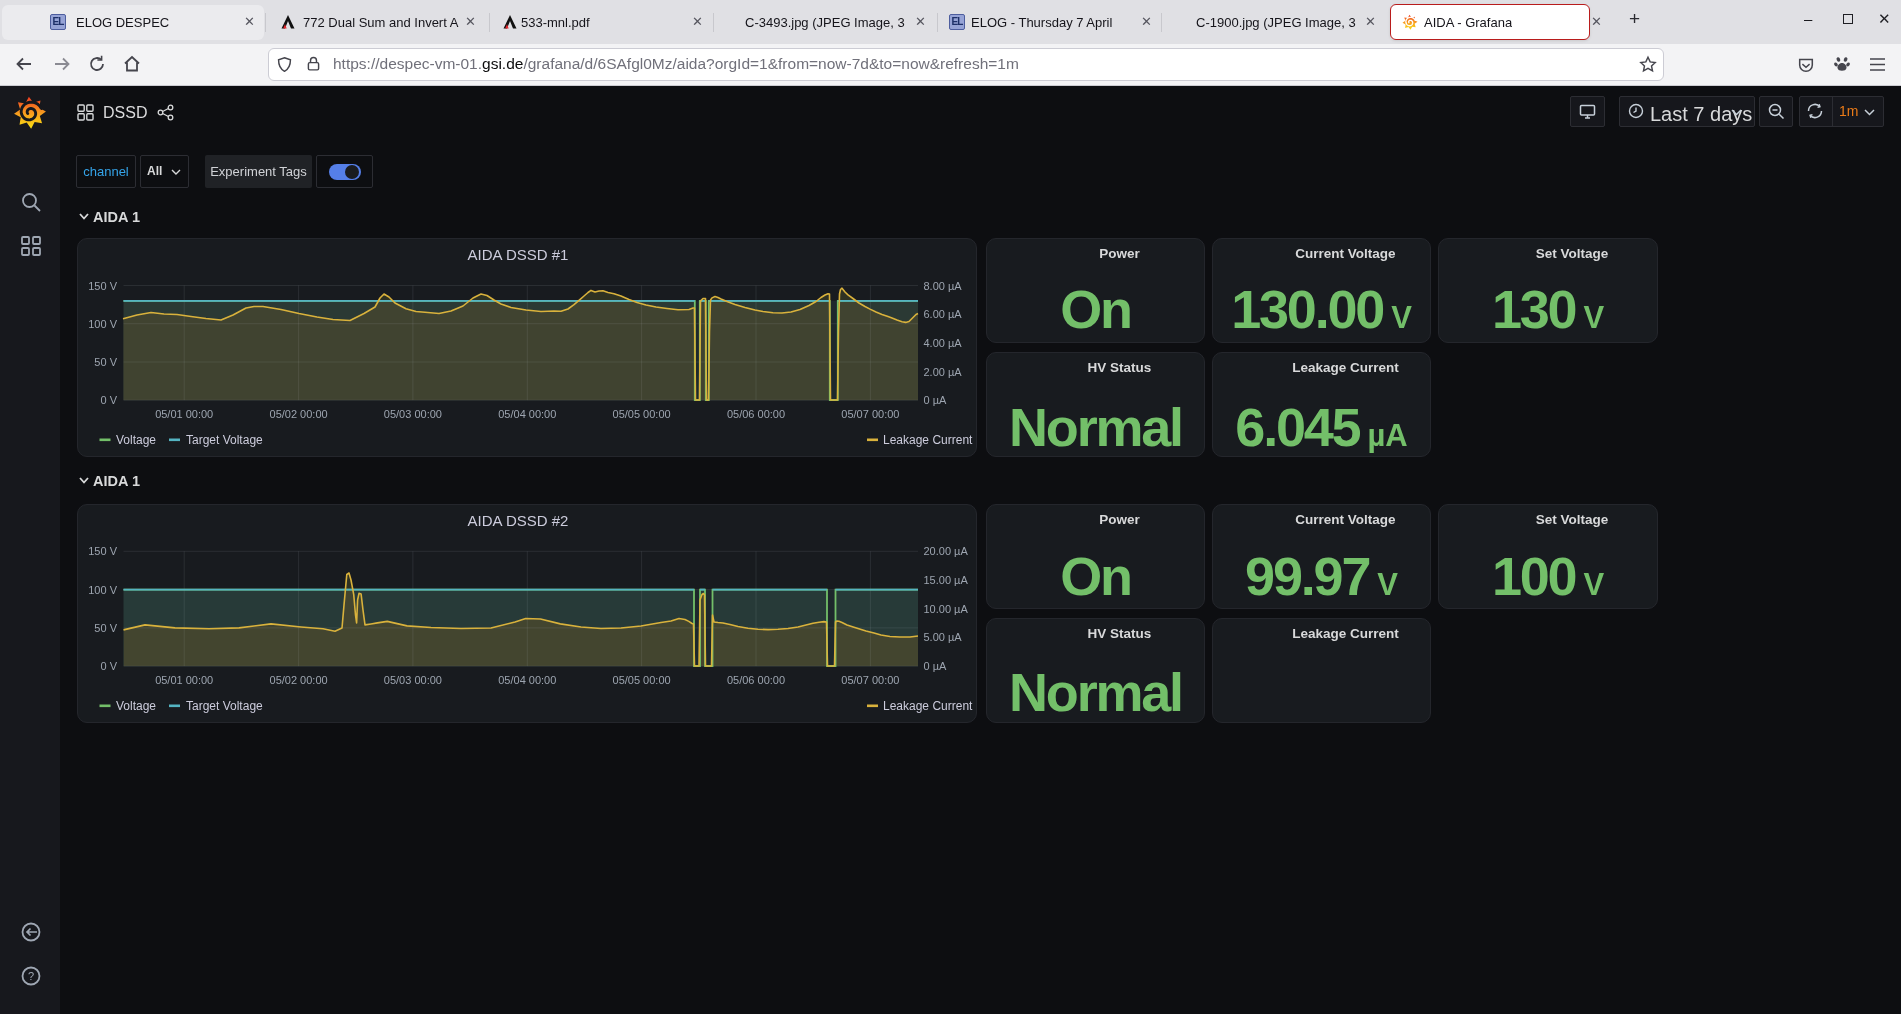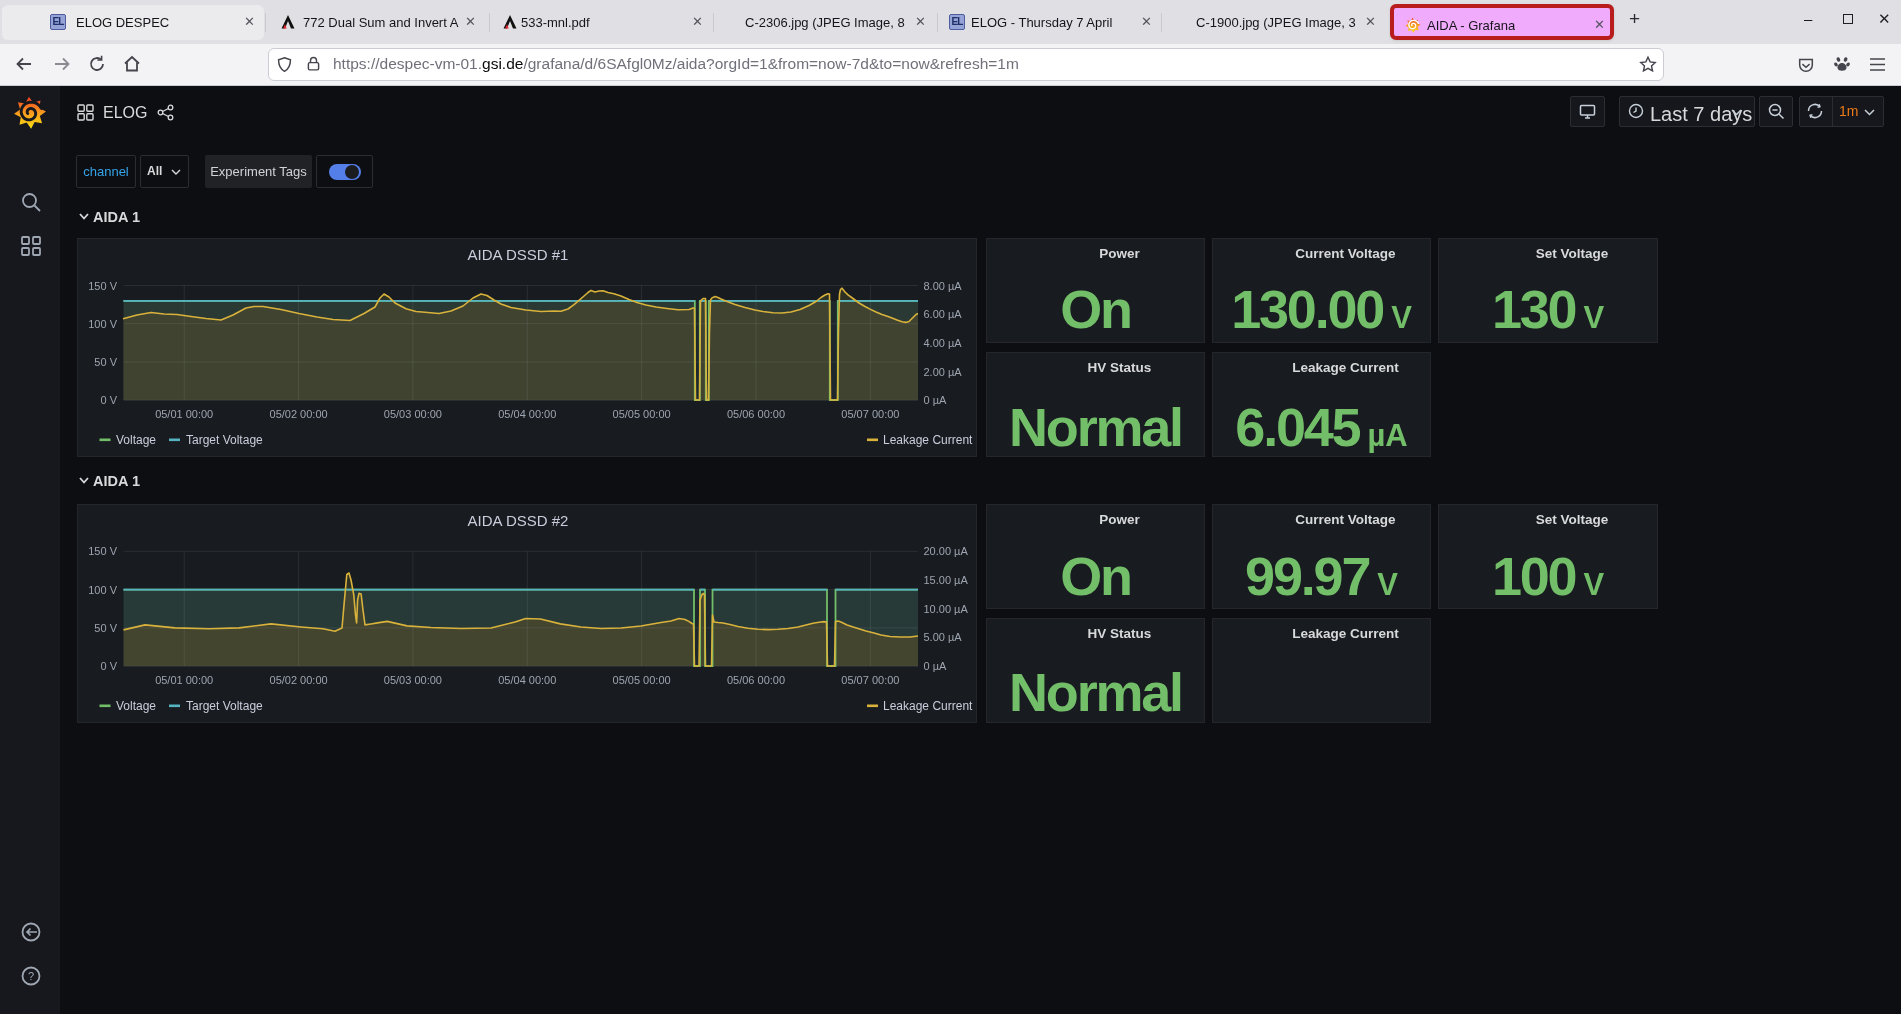--- a/index.html
+++ b/index.html
@@ -11,21 +11,21 @@
 .tab .fav { position:absolute; top:9px; width:16px; height:16px; }
 .tab .ttl { position:absolute; top:0; height:35px; line-height:35px; font-size:13px; color:#15141a; white-space:nowrap; overflow:hidden; }
 .tab .cls { position:absolute; top:0; height:35px; line-height:34px; font-size:13px; color:#55555e; }
 .tabsep { position:absolute; top:13px; width:1px; height:19px; background:#c8c8cd; }
 #toolbar { position:absolute; left:0; top:44px; width:1901px; height:42px; background:#f3f3f5; border-bottom:1px solid #ccccd2; }
 #urlbox { position:absolute; left:268px; top:48px; width:1396px; height:33px; background:#ffffff; border:1px solid #ccccd4; border-radius:6px; }
 .tbi { position:absolute; color:#45454d; }
 
 #gf { position:absolute; left:0; top:86px; width:1901px; height:928px; background:#0d0e11; }
 #sidebar { position:absolute; left:0; top:0; width:60px; height:928px; background:#17181d; }
-.panel { position:absolute; background:#181b1f; border:1px solid #24262c; border-radius:0; }
+.panel { position:absolute; background:#181b1f; border:1px solid #24262c; border-radius:10px; }
 .ptitle { position:absolute; width:100%; text-align:center; font-size:13.5px; font-weight:700; color:#d8d9da;padding-left:48px; }
 .statv { position:absolute; width:100%; text-align:center; color:#73bf69; font-weight:700; white-space:nowrap; }
 .statv .num { font-size:54px; letter-spacing:-2.2px; }
 .statv .unit { font-size:31px; margin-left:8px; letter-spacing:0; }
 .rowhdr { position:absolute; color:#d8d9da; font-size:14.5px; font-weight:700; }
 .navtxt { color:#d8d9da; font-size:20px; }
 .btn { position:absolute; top:10px; height:31px; background:#16171c; border:1px solid #2c2d33; border-radius:2px; }
 </style>
 </head>
 <body>
@@ -59,40 +59,40 @@
           <path d="M8 1 L14.5 14.5 L11 14.5 L8 7 L5 14.5 L1.5 14.5 Z" fill="#111"></path>
           <path d="M3.2 14.5 L5 10.3 L6.7 14.5 Z" fill="#e8262d"></path>
         </svg>
     </span>
     <span class="ttl" style="left:31px;">533-mnl.pdf</span>
     <span class="cls" style="left:202px;">✕</span>
   </div>
   <div class="tabsep" style="left:713px;"></div>
 
   <div class="tab" style="left:714px;width:222px;">
-    <span class="ttl" style="left:31px;width:166px;">C-2306.jpg (JPEG Image, 8</span>
+    <span class="ttl" style="left:31px;width:166px;">C-3493.jpg (JPEG Image, 3</span>
     <span class="cls" style="left:201px;">✕</span>
   </div>
   <div class="tabsep" style="left:937px;"></div>
 
   <div class="tab" style="left:938px;width:222px;">
     <span class="fav" style="left:11px;">
         <span style="display:block;width:16px;height:16px;background:#96a3d6;border:1px solid #4d5d9e;border-radius:2px;color:#1d2f68;font-size:10px;font-weight:700;text-align:center;line-height:14px;letter-spacing:-1px;">EL</span>
       </span>
     <span class="ttl" style="left:33px;">ELOG - Thursday 7 April</span>
     <span class="cls" style="left:203px;">✕</span>
   </div>
   <div class="tabsep" style="left:1161px;"></div>
 
   <div class="tab" style="left:1162px;width:222px;">
     <span class="ttl" style="left:34px;width:162px;">C-1900.jpg (JPEG Image, 3</span>
     <span class="cls" style="left:203px;">✕</span>
   </div>
 
-  <div class="tab" style="left:1390px;top:4px;height:36px;width:224px;background:#f0abfc;border:4px solid #b91c1c;box-shadow:0 1px 3px rgba(0,0,0,.10);">
+  <div class="tab" style="left:1390px;top:4px;height:36px;width:200px;background:#ffffff;border:1px solid #b91c1c;box-shadow:0 1px 3px rgba(0,0,0,.10);">
     <span class="fav" style="left:11px;"><svg width="16" height="16" viewBox="0 0 100 100">
           <defs>
             <linearGradient id="gfl2" x1="0" y1="1" x2="0" y2="0">
               <stop offset="0" stop-color="#f9e113"></stop>
               <stop offset="0.55" stop-color="#f79220"></stop>
               <stop offset="1" stop-color="#ee3a20"></stop>
             </linearGradient>
           </defs>
           <polygon points="46.7,5.1 59.7,23.1 80.8,16.5 77.3,38.4 96.9,48.7 78.9,61.7 85.5,82.8 63.6,79.3 53.3,98.9 40.3,80.9 19.2,87.5 22.7,65.6 3.1,55.3 21.1,42.3 14.5,21.2 36.4,24.7" fill="url(#gfl2)"></polygon>
           <polyline points="83.8,39.7 80.7,35.0 77.1,30.8 73.0,27.3 68.5,24.5 63.7,22.5 58.8,21.3 53.8,20.9 48.9,21.3 44.2,22.3 39.8,24.1 35.8,26.5 32.4,29.5 29.4,32.9 27.1,36.6 25.5,40.6 24.5,44.7 24.1,48.8 24.4,52.9 25.4,56.8 26.9,60.4 28.9,63.7 31.4,66.6 34.2,69.0 37.3,70.8 40.6,72.1 44.0,72.9 47.4,73.1 50.7,72.8 53.9,72.0 56.8,70.7 59.4,69.0 61.7,67.0 63.6,64.6 65.0,62.1 66.0,59.4 66.6,56.7 66.6,54.0 66.3,51.4 65.6,49.0 64.5,46.7 63.1,44.7 61.5,43.0 59.6,41.6 57.7,40.6 55.6,39.9 53.5,39.6 51.5,39.7 49.6,40.0 47.8,40.6 46.2,41.5 44.8,42.6 43.6,43.9 42.8,45.3 42.1,46.7 41.8,48.2 41.7,49.6 41.8,51.0 42.2,52.3 42.7,53.4 43.4,54.4" fill="none" stroke="#fefefe" stroke-width="8.5" stroke-linecap="round"></polyline>
@@ -181,21 +181,21 @@
         <text x="11" y="15" font-size="11" fill="#9fa7b3" stroke="none" text-anchor="middle" font-family="Liberation Sans">?</text>
       </svg>
   </div>
 
   <svg style="position:absolute;left:77px;top:18px;" width="17" height="17" viewBox="0 0 17 17" fill="none" stroke="#d8d9da" stroke-width="1.4">
       <rect x="1" y="1" width="6.2" height="6.2" rx="1"></rect>
       <rect x="9.8" y="1" width="6.2" height="6.2" rx="1"></rect>
       <rect x="1" y="9.8" width="6.2" height="6.2" rx="1"></rect>
       <rect x="9.8" y="9.8" width="6.2" height="6.2" rx="1"></rect>
     </svg>
-  <div class="abs" style="left:103px;top:18px;font-size:16px;color:#dbdbdd;font-weight:400;">ELOG</div>
+  <div class="abs" style="left:103px;top:18px;font-size:16px;color:#dbdbdd;font-weight:400;">DSSD</div>
   <svg style="position:absolute;left:157px;top:18px;" width="17" height="17" viewBox="0 0 17 17" fill="none" stroke="#d8d9da" stroke-width="1.3">
       <circle cx="13.5" cy="3.5" r="2.3"></circle>
       <circle cx="3.5" cy="8.5" r="2.3"></circle>
       <circle cx="13.5" cy="13.5" r="2.3"></circle>
       <path d="M5.6 7.5 L11.4 4.5 M5.6 9.5 L11.4 12.5"></path>
     </svg>
 
   <div class="btn" style="left:1570px;width:35px;"></div>
   <svg style="position:absolute;left:1579px;top:17px;" width="17" height="17" viewBox="0 0 17 17" fill="none" stroke="#c7d0d9" stroke-width="1.5">
       <rect x="1.5" y="2.5" width="14" height="9.5" rx="1"></rect>

